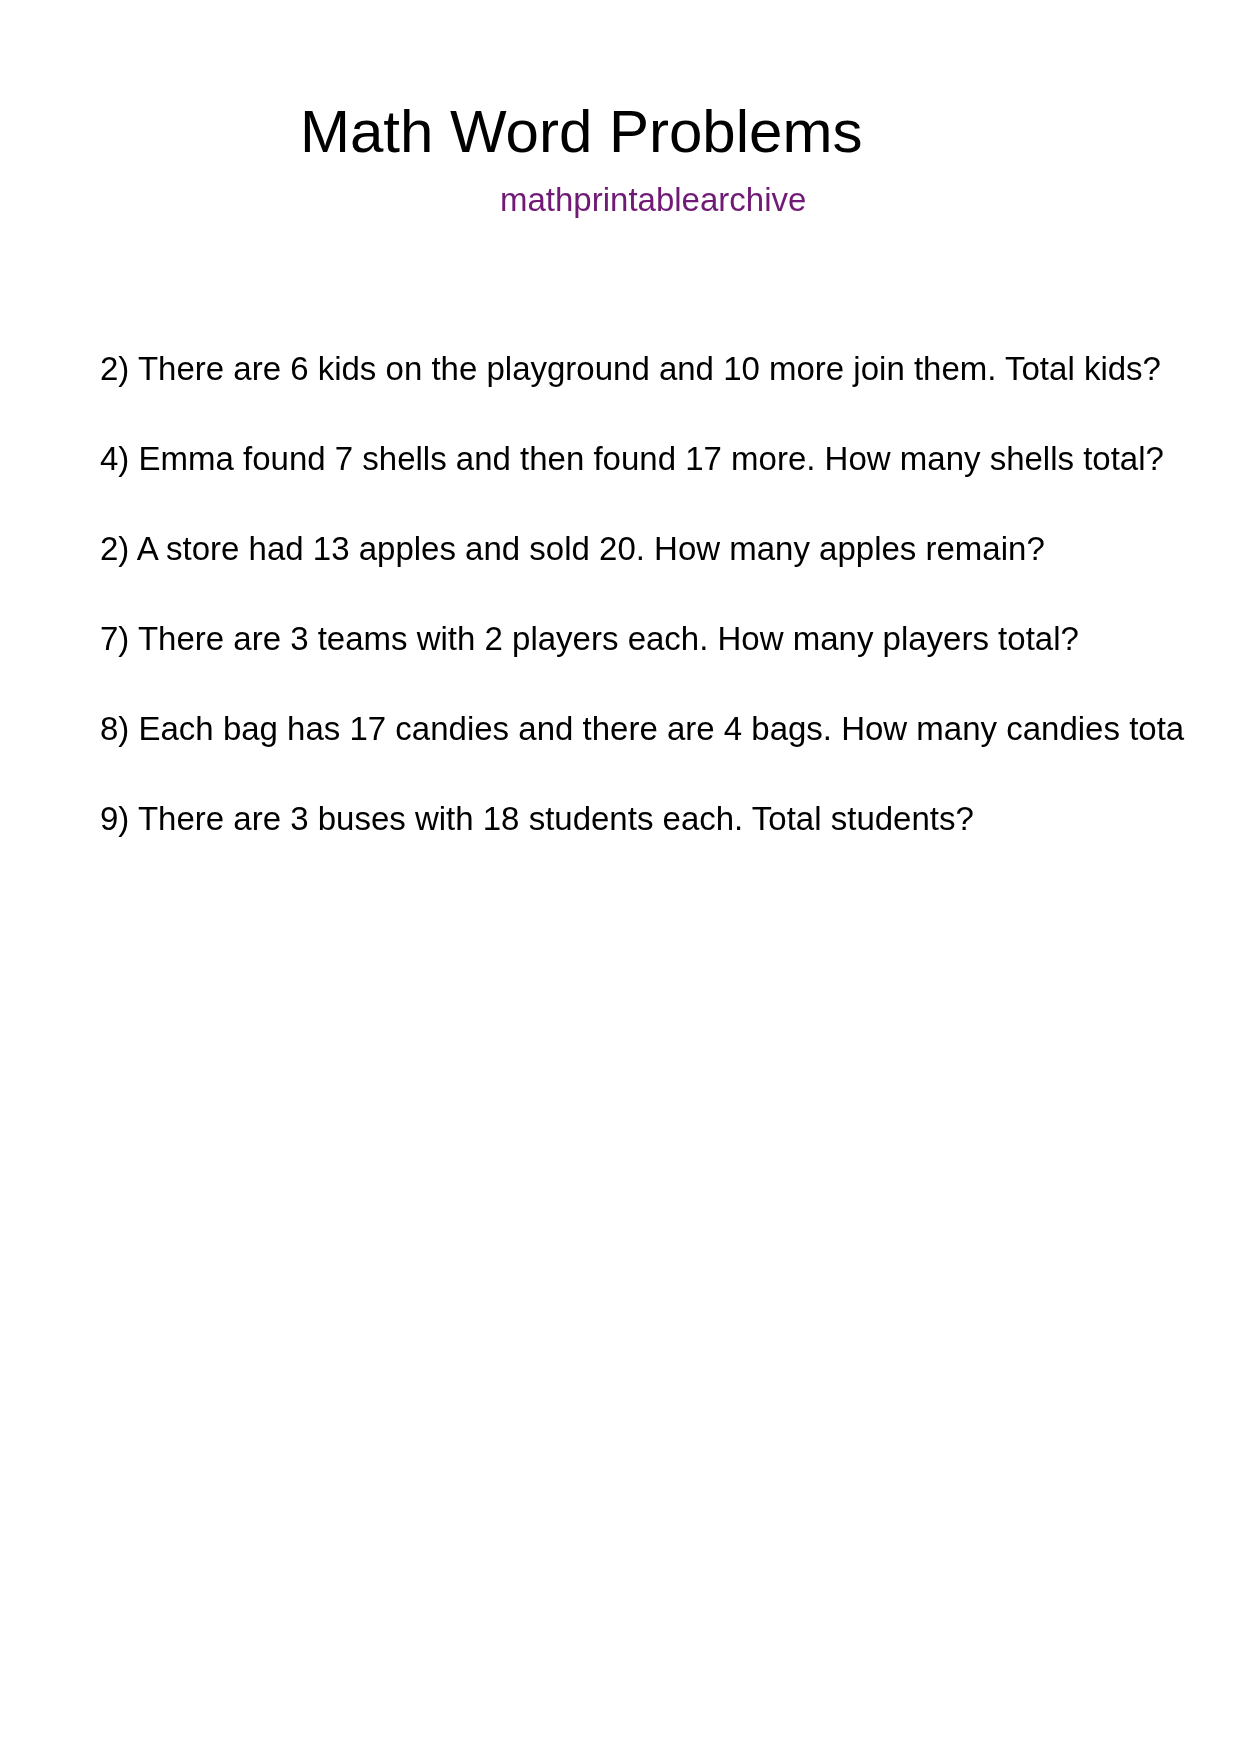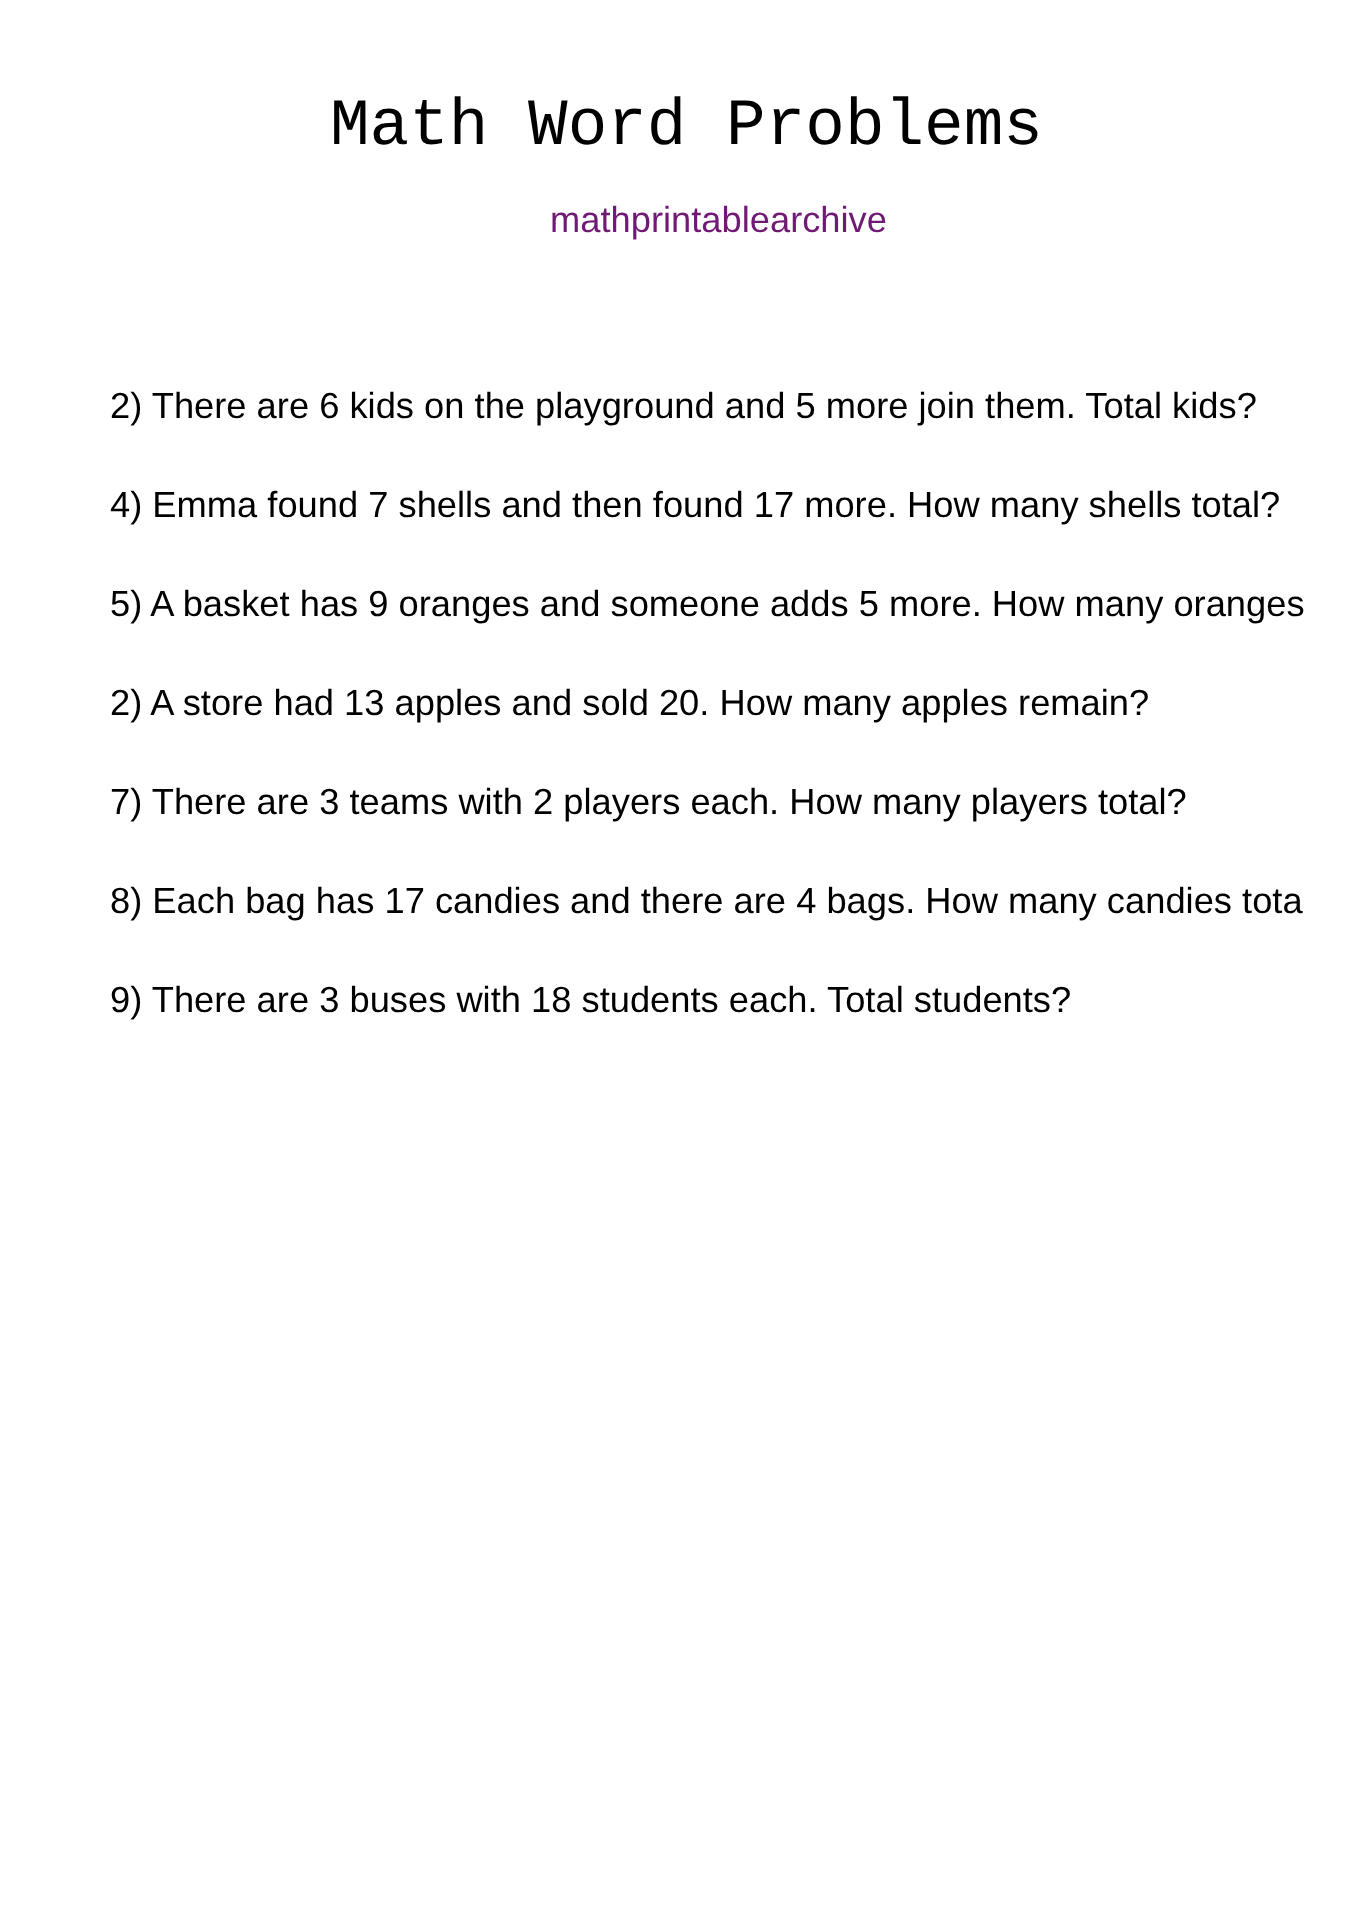--- a/index.html
+++ b/index.html
@@ -1,31 +1,30 @@
 <!DOCTYPE html>
 <html><head>
 <meta charset="utf-8">
 <style>
   html, body { margin: 0; padding: 0; background: #ffffff; }
   body { width: 1240px; height: 1754px; position: relative; overflow: hidden;
          font-family: "Liberation Sans", sans-serif; color: #000; }
-  .title { position: absolute; left: 300px; top: 80px; font-size: 60px; line-height: 72px;
-           white-space: nowrap; margin: 0; font-weight: normal; font-family: Liberation Mono, monospace; }
+  .title { position: absolute; left: 300px; top: 96px; font-size: 60px; line-height: 72px;
+           white-space: nowrap; margin: 0; font-weight: normal; }
   .subtitle { position: absolute; left: 500px; top: 180px; font-size: 33px; line-height: 40px;
               color: #701a75; white-space: nowrap; }
   .problems { position: absolute; left: 100px; top: 349px; margin: 0; padding: 0; list-style: none; }
   .problem { font-size: 33px; line-height: 40px; height: 90px; white-space: nowrap; }
 </style>
 </head>
 <body>
 
 <h1 class="title">Math Word Problems</h1>
 <div class="subtitle">mathprintablearchive</div>
 
 <ol class="problems">
-  <li class="problem">2) There are 6 kids on the playground and 5 more join them. Total kids?</li>
+  <li class="problem">2) There are 6 kids on the playground and 10 more join them. Total kids?</li>
   <li class="problem">4) Emma found 7 shells and then found 17 more. How many shells total?</li>
-  <li class="problem">5) A basket has 9 oranges and someone adds 5 more. How many oranges</li>
   <li class="problem">2) A store had 13 apples and sold 20. How many apples remain?</li>
   <li class="problem">7) There are 3 teams with 2 players each. How many players total?</li>
   <li class="problem">8) Each bag has 17 candies and there are 4 bags. How many candies tota</li>
   <li class="problem">9) There are 3 buses with 18 students each. Total students?</li>
 </ol>
 
 </body></html>

